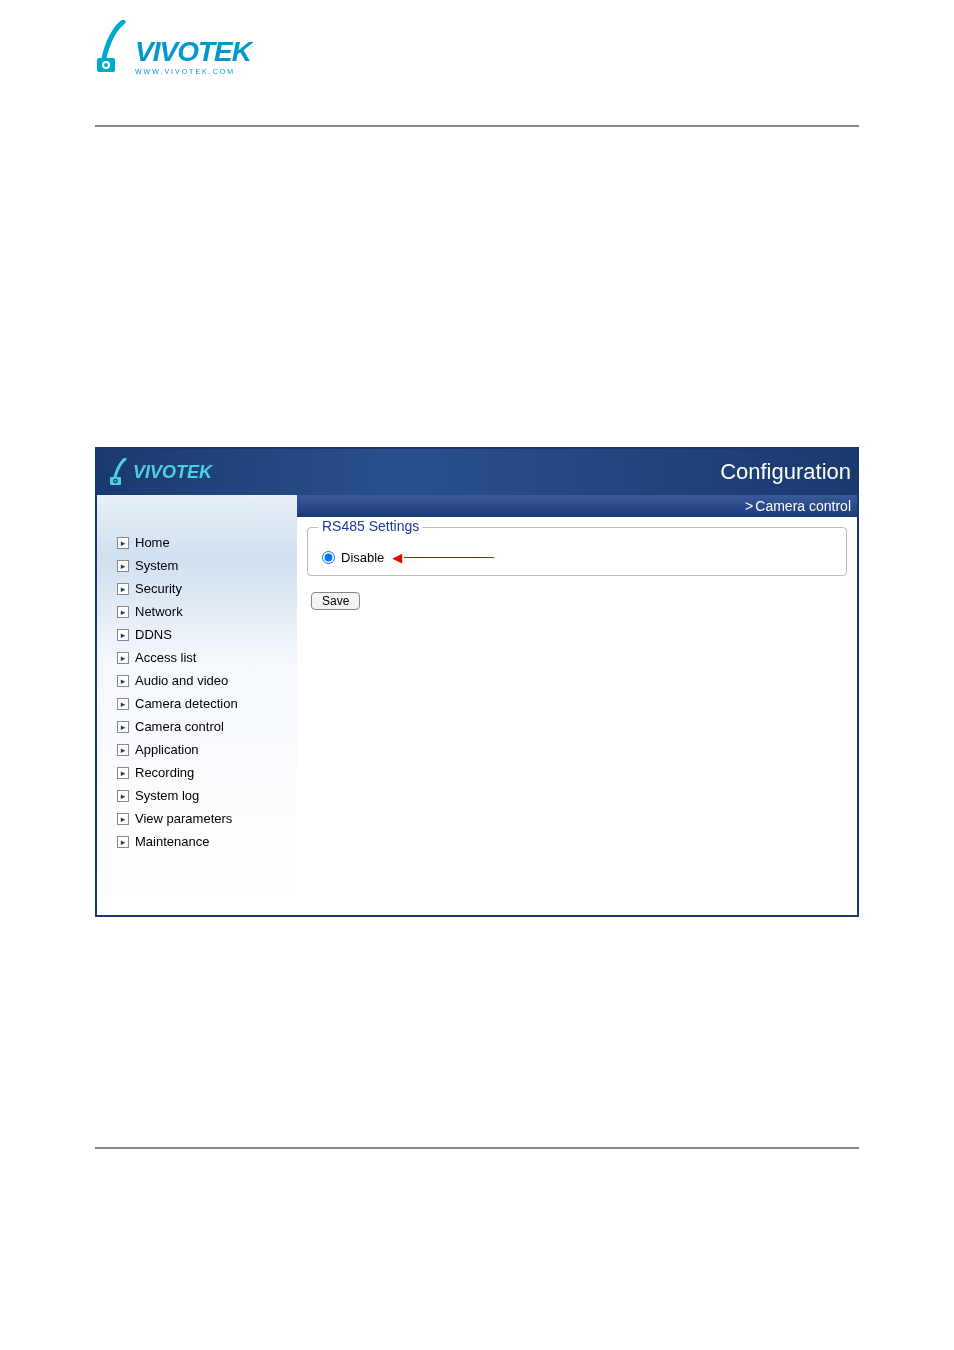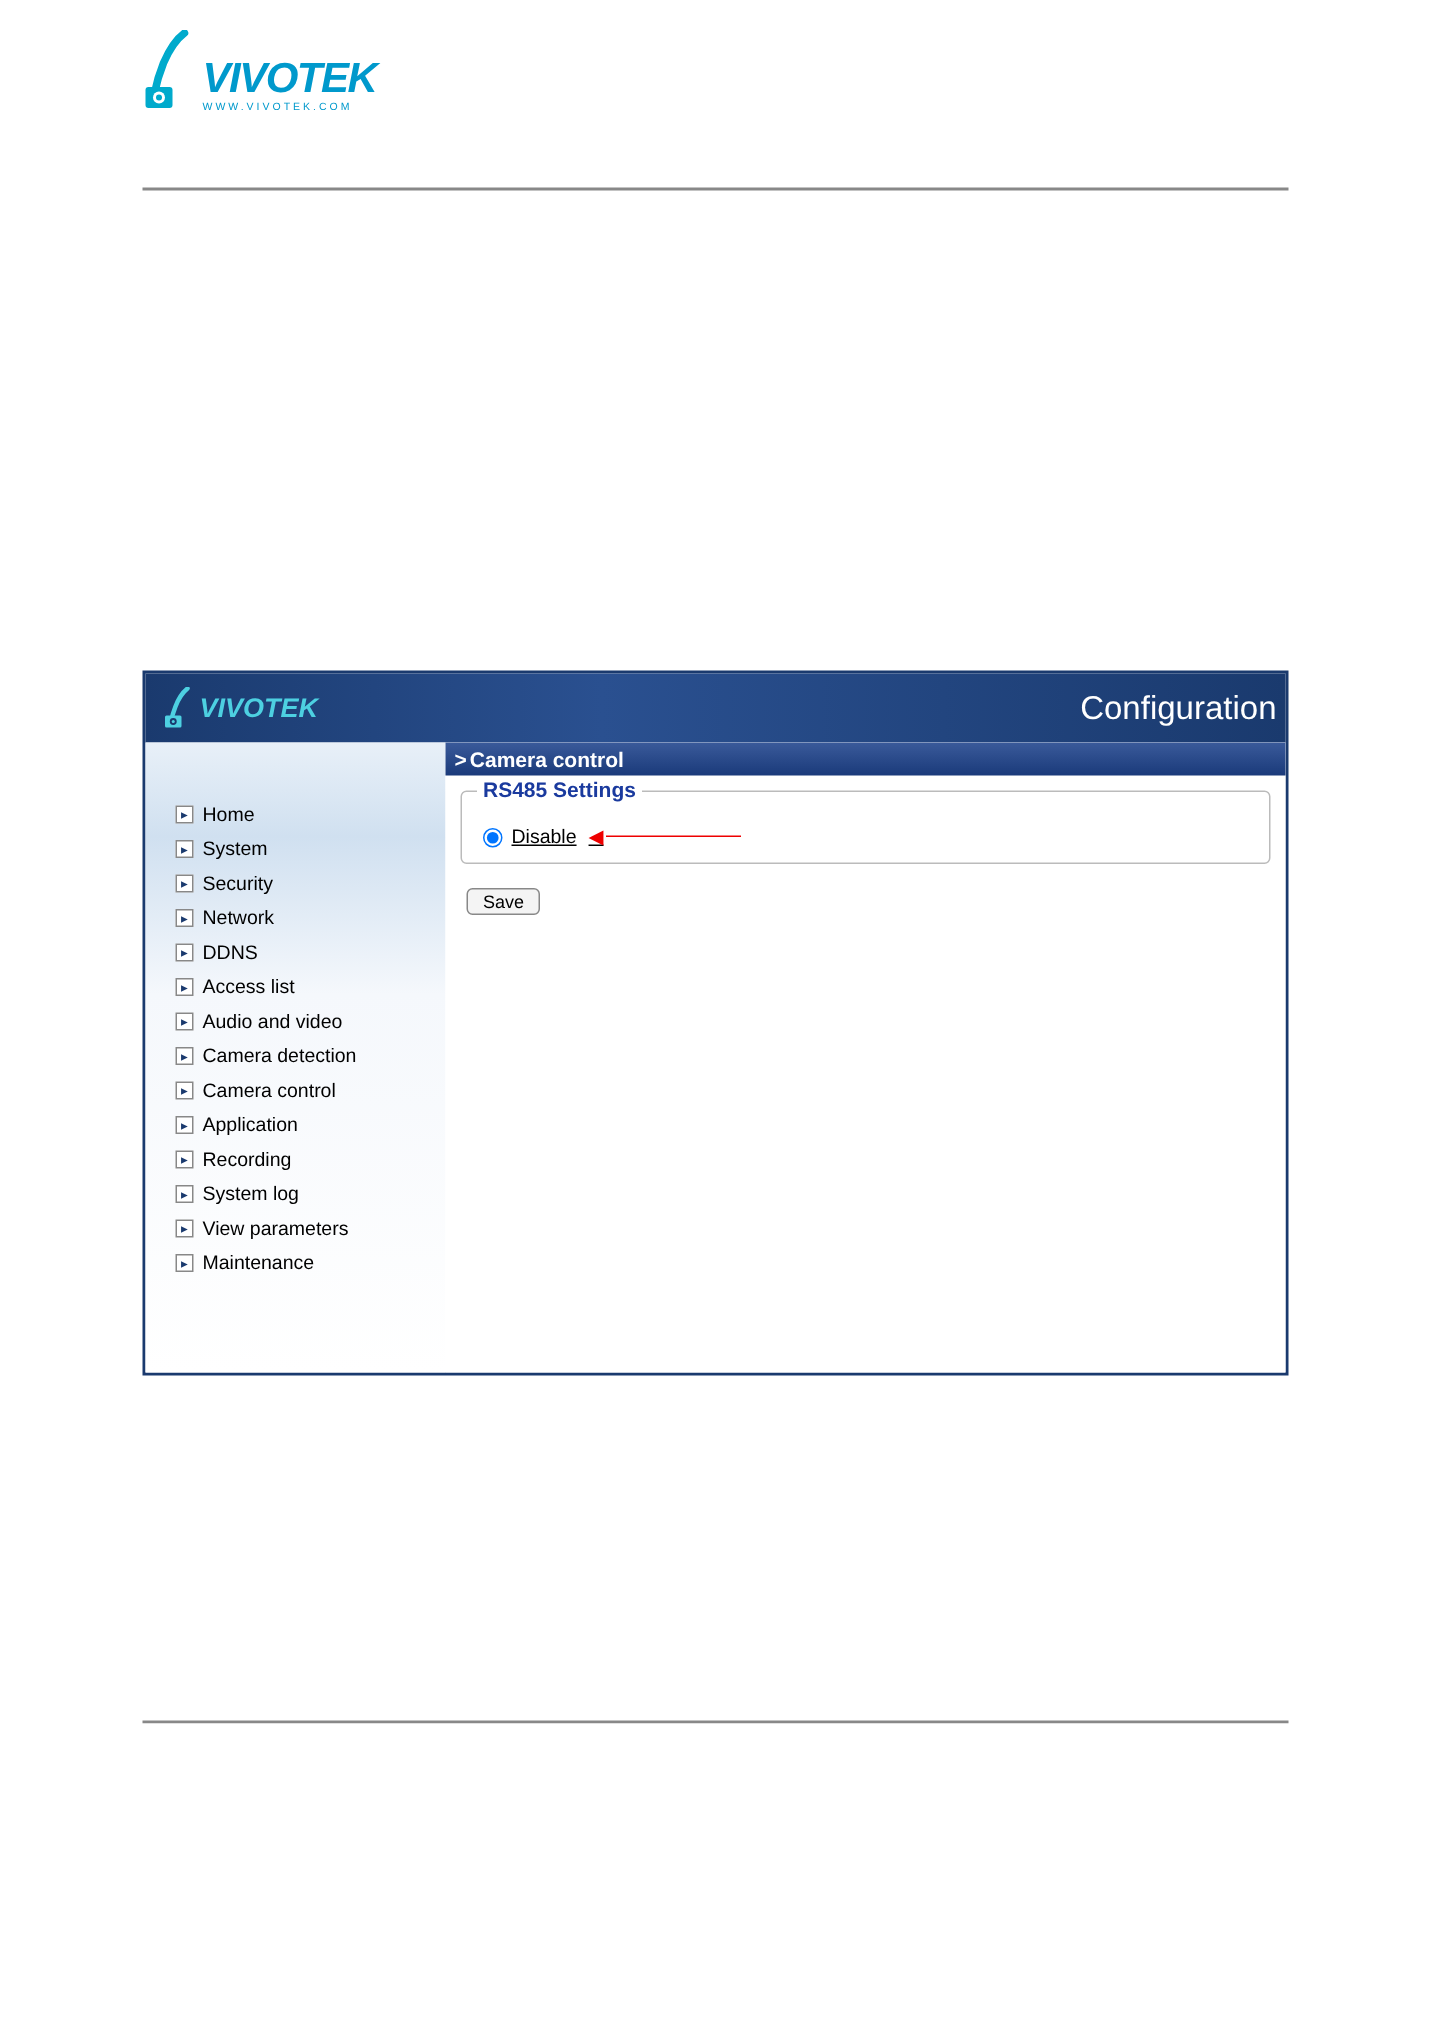--- a/index.html
+++ b/index.html
@@ -116,48 +116,48 @@
     }
     
     .main {
       flex: 1;
       background: #fff;
     }
     .main-title-bar {
       background: linear-gradient(to bottom, #3a5a9a 0%, #1a3a7a 100%);
       color: #fff;
       font-size: 14px;
-      font-weight: bold;
+      font-weight: normal;
       padding: 3px 6px;
+      text-align: right;
     }
     .main-title-bar .chev { margin-right: 2px; }
     
     .fieldset {
       margin: 10px 10px 0 10px;
       border: 1px solid #bbb;
       border-radius: 4px;
       padding: 20px 14px 8px 14px;
       position: relative;
     }
     .legend {
       position: absolute;
       top: -10px;
       left: 10px;
       background: #fff;
       padding: 0 4px;
       color: #1a3a9e;
-      font-weight: bold;
+      font-weight: normal;
       font-size: 14px;
     }
     .radio-row {
       display: flex;
-      align-items: flex-end;
+      align-items: center;
       font-size: 13px;
       padding: 2px 0;
-      text-decoration: underline;
     }
     .radio-row input { margin-right: 6px; }
     .annot-arrow {
       color: #e00;
       margin-left: 8px;
       font-size: 13px;
       display: inline-flex;
       align-items: center;
     }
     .annot-arrow .line {

